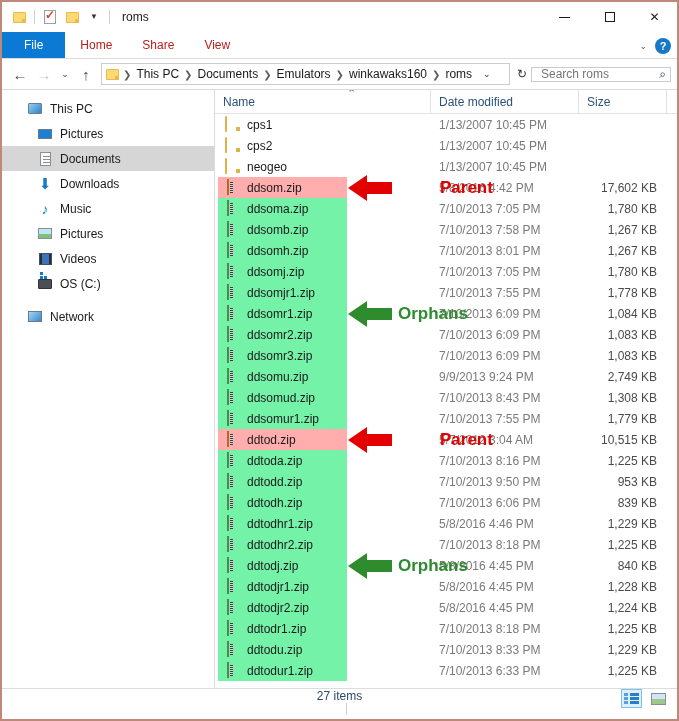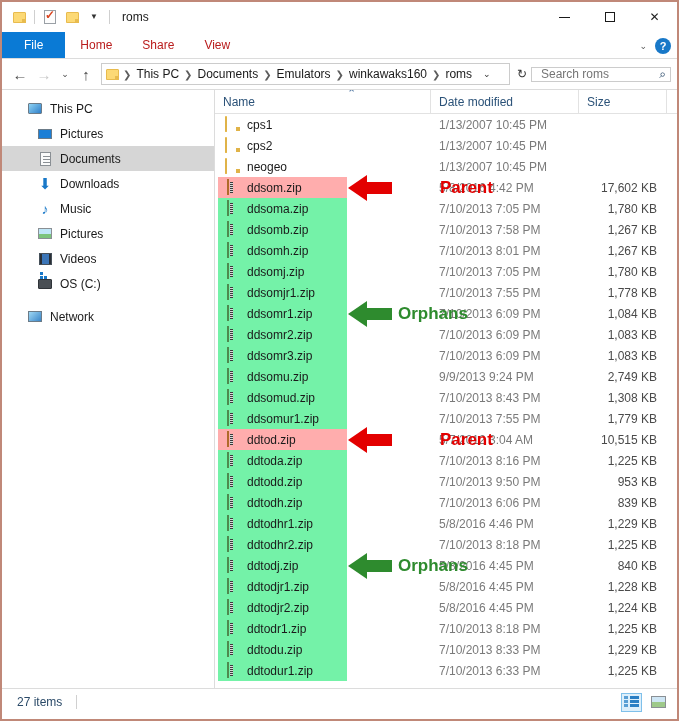--- a/index.html
+++ b/index.html
@@ -304,23 +304,23 @@
   .annot.red { color: #e30000; }
   .annot.red .annot-label { color: #e30000; margin-left: 48px; }
   .annot.green { color: #2e8b2e; }
   .annot.green .annot-label { color: #2e8b2e; }
 
   
   #statusbar {
     height: 27px;
     border-top: 1px solid #dcdcdc;
     display: flex; align-items: center;
-    padding-left: 15px;
-    background: #ffffff;
-    position: relative;
+    background: #ffffff;
+    position: relative;
+    flex-direction: column;
   }
   #status-text { font-size: 12px; color: #2b4a68; }
   .status-sep { width:1px; height:14px; background:#d0d0d0; margin-left:14px; }
   #viewbtns {
     position: absolute; right: 8px;
     display: flex; gap: 6px; align-items: center;
   }
   .vbtn {
     width: 21px; height: 19px;
     display: flex; align-items: center; justify-content: center;

